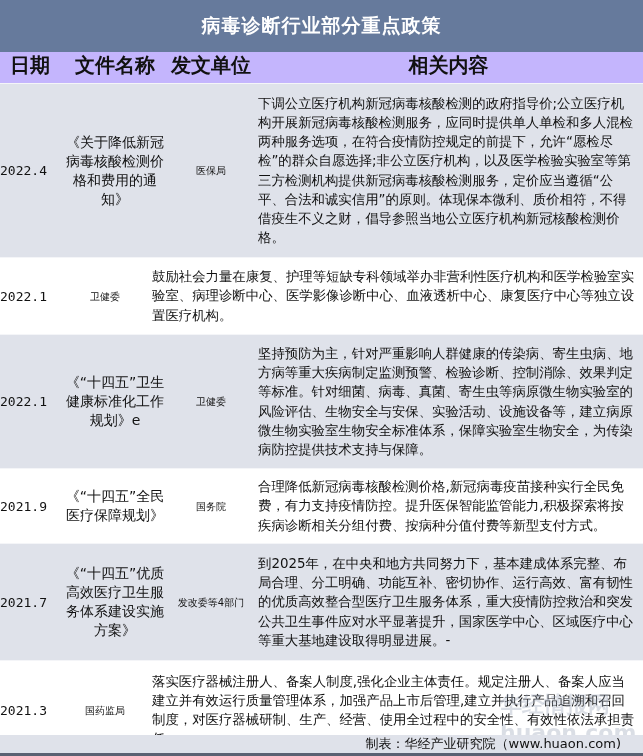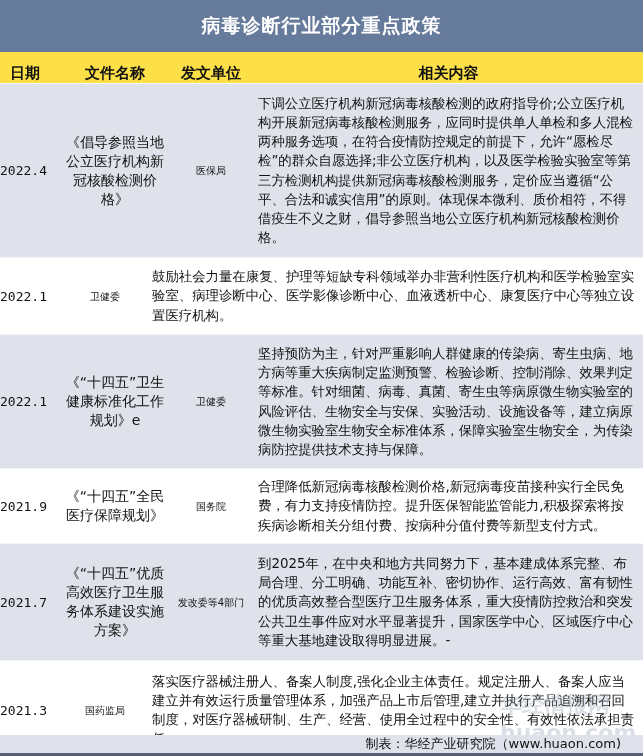--- a/index.html
+++ b/index.html
@@ -7,22 +7,22 @@
     width: 643px; height: 756px; overflow: hidden; background: #ffffff;
     font-family: "DejaVu Sans", "Liberation Sans", sans-serif;
     color: #111;
   }
   .title-bar {
     height: 52px; background: #667a9c; color: #ffffff;
     display: flex; align-items: center; justify-content: center;
     font-size: 19px; font-weight: bold; letter-spacing: 1px;
   }
   .header-row {
-    height: 31px; display: flex; align-items: flex-end; background: #fde047;
-    font-size: 15px; font-weight: bold;
+    height: 31px; display: flex; align-items: flex-start; background: #c4b5fd;
+    font-size: 20px; font-weight: bold;
   }
   .c-date { width: 62px; flex: 0 0 62px; text-align: left; }
   .c-name { width: 106px; flex: 0 0 106px; text-align: center; }
   .c-org  { width: 86px; flex: 0 0 86px; text-align: center; }
   .c-content { flex: 1; }
   .header-row .c-date { text-align: left; padding-left: 10px; width: 52px; flex-basis: 52px; }
   .header-row .c-content { text-align: center; }
   .row { display: flex; align-items: center; border-top: 1px solid #f4f5f8; }
   .row.shade { background: #dfe2ea; }
   .row.plain { background: #ffffff; }
@@ -51,21 +51,21 @@
 
 <div class="header-row">
   <div class="c-date">日期</div>
   <div class="c-name">文件名称</div>
   <div class="c-org">发文单位</div>
   <div class="c-content">相关内容</div>
 </div>
 
 <div class="row shade" style="height:173px">
   <div class="c-date">2022.4</div>
-  <div class="c-name">《倡导参照当地公立医疗机构新冠核酸检测价格》</div>
+  <div class="c-name">《关于降低新冠病毒核酸检测价格和费用的通知》</div>
   <div class="c-org">医保局</div>
   <div class="c-content">下调公立医疗机构新冠病毒核酸检测的政府指导价;公立医疗机构开展新冠病毒核酸检测服务，应同时提供单人单检和多人混检两种服务选项，在符合疫情防控规定的前提下，允许“愿检尽检”的群众自愿选择;非公立医疗机构，以及医学检验实验室等第三方检测机构提供新冠病毒核酸检测服务，定价应当遵循“公平、合法和诚实信用”的原则。体现保本微利、质价相符，不得借疫生不义之财，倡导参照当地公立医疗机构新冠核酸检测价格。</div>
 </div>
 
 <div class="row plain" style="height:76px">
   <div class="c-date">2022.1</div>
   <div class="c-org">卫健委</div>
   <div class="c-content">鼓励社会力量在康复、护理等短缺专科领域举办非营利性医疗机构和医学检验室实验室、病理诊断中心、医学影像诊断中心、血液透析中心、康复医疗中心等独立设置医疗机构。</div>
 </div>
 

